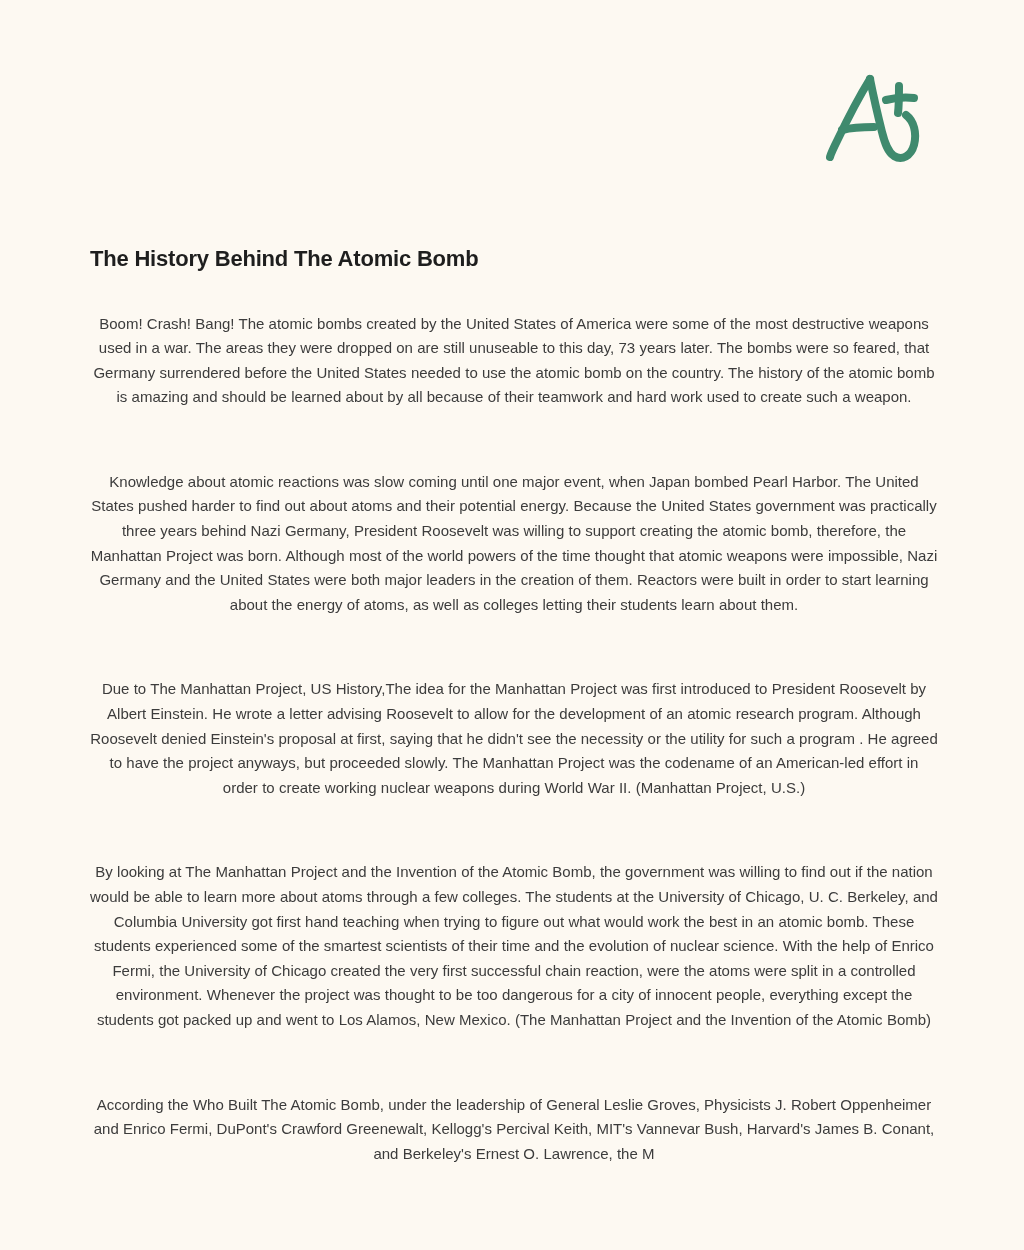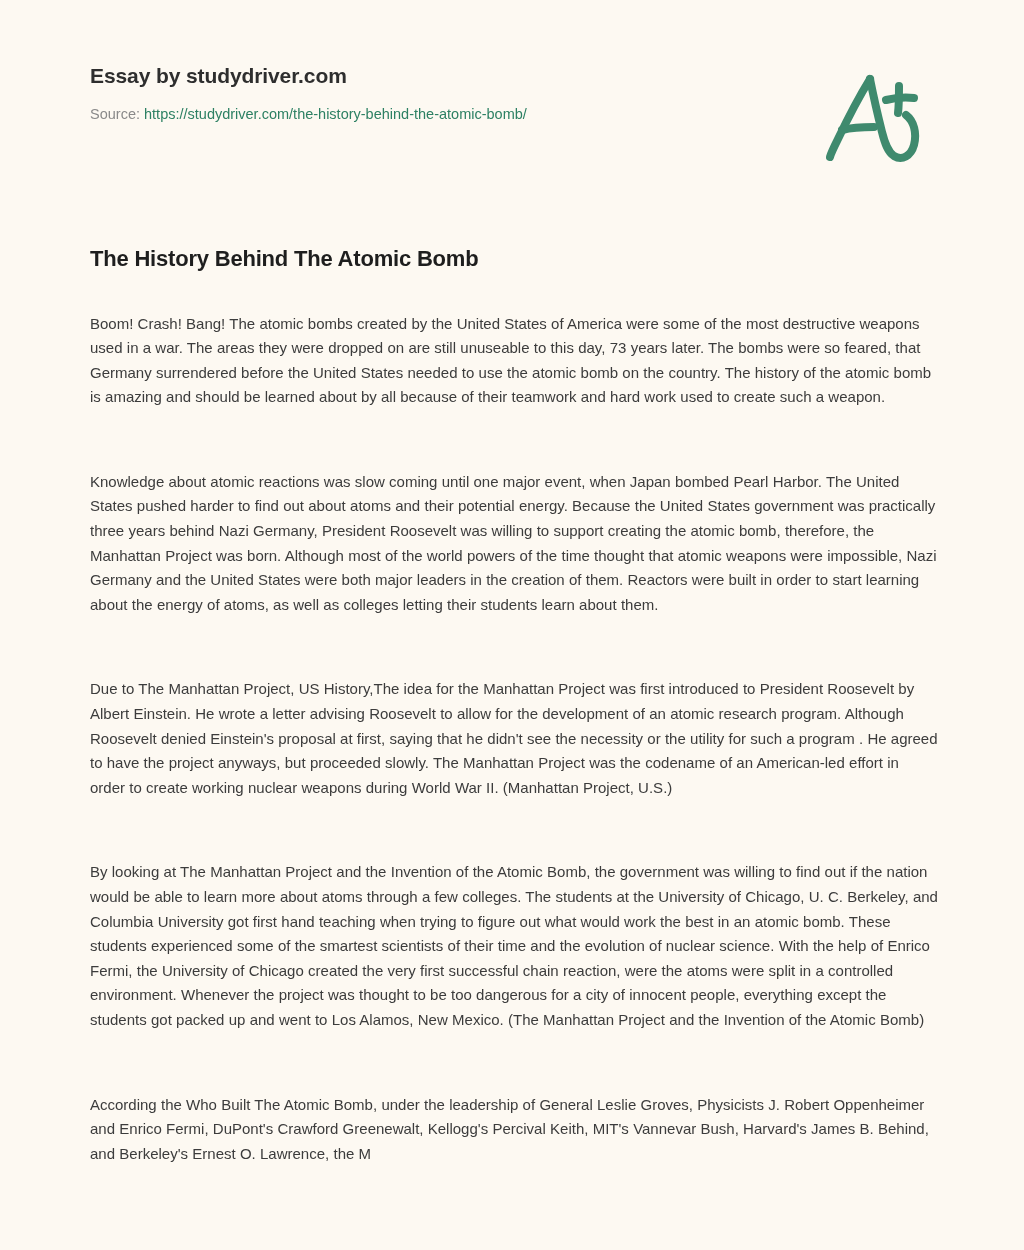--- a/index.html
+++ b/index.html
@@ -89,41 +89,33 @@
     line-height:1.25;
     letter-spacing:-0.2px;
     margin-bottom:39px;
   }
 
   .body-copy p {
     font-size:15px;
     line-height:24.6px;
     color:#3c3c3c;
     margin:0 0 60px 0;
-    text-align:left;
+    text-align:center;
     word-spacing:0.1px;
   }
 
   .body-copy p:last-child { margin-bottom:0; }
 </style>
 </head>
 <body>
 
 <div class="page">
 
   <div class="header">
 
-    <div class="brand-block">
-      <div class="brand-title">Essay by studydriver.com</div>
-
-      <div class="source-line">
-        <span class="source-label">Source:</span>
-        <span class="source-url">https://studydriver.com/the-history-behind-the-atomic-bomb/</span>
-      </div>
-    </div>
 
     <div class="logo">
       <svg viewBox="0 0 110 92" xmlns="http://www.w3.org/2000/svg" aria-hidden="true">
         <g fill="none" stroke="#3f8a6e" stroke-linecap="round" stroke-linejoin="round">
 
           <path d="M52 7 C44 20, 30 46, 20 67 C16 75, 13 81, 12 85" stroke-width="8"></path>
 
           <path d="M52 7 C55 22, 60 44, 64 60 C67 72, 70 80, 76 84
                    C84 89, 93 84, 96 73 C99 61, 96 49, 88 43" stroke-width="8"></path>
 
@@ -139,17 +131,17 @@
   </div>
 
   <div class="article">
     <h1 class="article-title">The History Behind The Atomic Bomb</h1>
 
     <div class="body-copy">
       <p>Boom! Crash! Bang! The atomic bombs created by the United States of America were some of the most destructive weapons used in a war. The areas they were dropped on are still unuseable to this day, 73 years later. The bombs were so feared, that Germany surrendered before the United States needed to use the atomic bomb on the country. The history of the atomic bomb is amazing and should be learned about by all because of their teamwork and hard work used to create such a weapon.</p>
       <p>Knowledge about atomic reactions was slow coming until one major event, when Japan bombed Pearl Harbor. The United States pushed harder to find out about atoms and their potential energy. Because the United States government was practically three years behind Nazi Germany, President Roosevelt was willing to support creating the atomic bomb, therefore, the Manhattan Project was born. Although most of the world powers of the time thought that atomic weapons were impossible, Nazi Germany and the United States were both major leaders in the creation of them. Reactors were built in order to start learning about the energy of atoms, as well as colleges letting their students learn about them.</p>
       <p>Due to The Manhattan Project, US History,The idea for the Manhattan Project was first introduced to President Roosevelt by Albert Einstein. He wrote a letter advising Roosevelt to allow for the development of an atomic research program. Although Roosevelt denied Einstein's proposal at first, saying that he didn't see the necessity or the utility for such a program . He agreed to have the project anyways, but proceeded slowly. The Manhattan Project was the codename of an American-led effort in order to create working nuclear weapons during World War II. (Manhattan Project, U.S.)</p>
       <p>By looking at The Manhattan Project and the Invention of the Atomic Bomb, the government was willing to find out if the nation would be able to learn more about atoms through a few colleges. The students at the University of Chicago, U. C. Berkeley, and Columbia University got first hand teaching when trying to figure out what would work the best in an atomic bomb. These students experienced some of the smartest scientists of their time and the evolution of nuclear science. With the help of Enrico Fermi, the University of Chicago created the very first successful chain reaction, were the atoms were split in a controlled environment. Whenever the project was thought to be too dangerous for a city of innocent people, everything except the students got packed up and went to Los Alamos, New Mexico. (The Manhattan Project and the Invention of the Atomic Bomb)</p>
-      <p>According the Who Built The Atomic Bomb, under the leadership of General Leslie Groves, Physicists J. Robert Oppenheimer and Enrico Fermi, DuPont's Crawford Greenewalt, Kellogg's Percival Keith, MIT's Vannevar Bush, Harvard's James B. Behind, and Berkeley's Ernest O. Lawrence, the M</p>
+      <p>According the Who Built The Atomic Bomb, under the leadership of General Leslie Groves, Physicists J. Robert Oppenheimer and Enrico Fermi, DuPont's Crawford Greenewalt, Kellogg's Percival Keith, MIT's Vannevar Bush, Harvard's James B. Conant, and Berkeley's Ernest O. Lawrence, the M</p>
     </div>
   </div>
 
 </div>
 
 </body></html>

